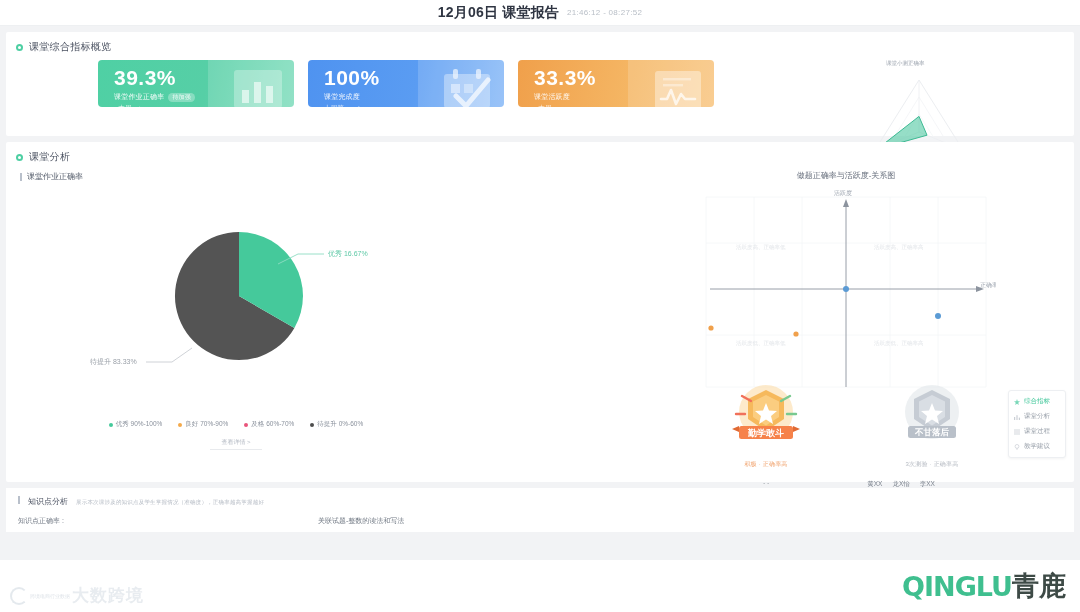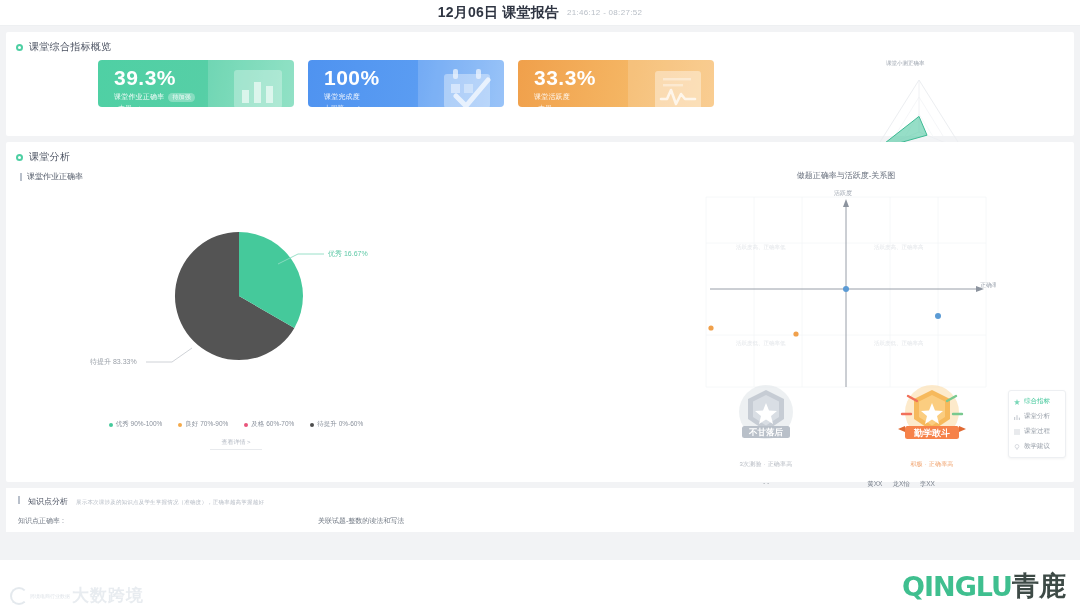--- a/index.html
+++ b/index.html
@@ -320,47 +320,47 @@
               <rect x="3.6" y="7.6" width="2.8" height="1.4" fill="#b5bbc4"></rect>
             </svg>
         </i>
         <span>教学建议</span>
       </div>
     </div>
 
     <div class="badges">
       <div class="badge-it">
         <svg width="80" height="72" viewBox="0 0 80 72">
-          <circle cx="40" cy="32" r="27" fill="#dfe3e8" opacity=".55"></circle>
-          <path d="M40 10 L58 19 L58 39 L40 51 L22 39 L22 19 Z" fill="#c6ccd4"></path>
-          <path d="M40 15 L53 21.5 L53 37 L40 45.5 L27 37 L27 21.5 Z" fill="#d9dee4"></path>
-          <polygon points="40,23 43,30.5 51,31 45,36 47,44 40,39.5 33,44 35,36 29,31 37,30.5" fill="#ffffff"></polygon>
-          <rect x="16" y="46" width="48" height="12" rx="2.5" fill="#b9c0c9"></rect>
-          <text x="40" y="55" font-size="8.5" fill="#ffffff" text-anchor="middle" font-family="Liberation Sans, sans-serif" font-weight="bold">不甘落后</text>
-        </svg>
-        <div class="badge-cap">3次测验 · 正确率高</div>
-      </div>
-
-      <div class="badge-it">
-        <svg width="80" height="72" viewBox="0 0 80 72">
           <circle cx="40" cy="32" r="27" fill="#fbd9a0" opacity=".55"></circle>
           <path d="M40 10 L58 19 L58 39 L40 51 L22 39 L22 19 Z" fill="#f6b95c"></path>
           <path d="M40 15 L53 21.5 L53 37 L40 45.5 L27 37 L27 21.5 Z" fill="#fbcd80"></path>
           <polygon points="40,23 43,30.5 51,31 45,36 47,44 40,39.5 33,44 35,36 29,31 37,30.5" fill="#ffffff"></polygon>
           <rect x="13" y="46" width="54" height="13" rx="2.5" fill="#f6824a"></rect>
           <path d="M13 46 L6 49 L13 52 Z" fill="#e06a34"></path>
           <path d="M67 46 L74 49 L67 52 Z" fill="#e06a34"></path>
           <line x1="16" y1="16" x2="25" y2="21" stroke="#f1705a" stroke-width="2.4" stroke-linecap="round"></line>
           <line x1="64" y1="16" x2="55" y2="21" stroke="#79c98f" stroke-width="2.4" stroke-linecap="round"></line>
           <line x1="10" y1="34" x2="19" y2="34" stroke="#f1705a" stroke-width="2.4" stroke-linecap="round"></line>
           <line x1="70" y1="34" x2="61" y2="34" stroke="#79c98f" stroke-width="2.4" stroke-linecap="round"></line>
           <text x="40" y="56" font-size="9" fill="#ffffff" text-anchor="middle" font-family="Liberation Sans, sans-serif" font-weight="bold">勤学敢斗</text>
         </svg>
         <div class="badge-cap" style="color:#f0a16b;">积极 · 正确率高</div>
       </div>
+
+      <div class="badge-it">
+        <svg width="80" height="72" viewBox="0 0 80 72">
+          <circle cx="40" cy="32" r="27" fill="#dfe3e8" opacity=".55"></circle>
+          <path d="M40 10 L58 19 L58 39 L40 51 L22 39 L22 19 Z" fill="#c6ccd4"></path>
+          <path d="M40 15 L53 21.5 L53 37 L40 45.5 L27 37 L27 21.5 Z" fill="#d9dee4"></path>
+          <polygon points="40,23 43,30.5 51,31 45,36 47,44 40,39.5 33,44 35,36 29,31 37,30.5" fill="#ffffff"></polygon>
+          <rect x="16" y="46" width="48" height="12" rx="2.5" fill="#b9c0c9"></rect>
+          <text x="40" y="55" font-size="8.5" fill="#ffffff" text-anchor="middle" font-family="Liberation Sans, sans-serif" font-weight="bold">不甘落后</text>
+        </svg>
+        <div class="badge-cap">3次测验 · 正确率高</div>
+      </div>
     </div>
 
     <div class="badge-names">
       <span>· ·</span>
       <span style="display:flex; gap:10px;">
         <span>黄XX</span>
         <span>龙X怡</span>
         <span>李XX</span>
       </span>
     </div>

